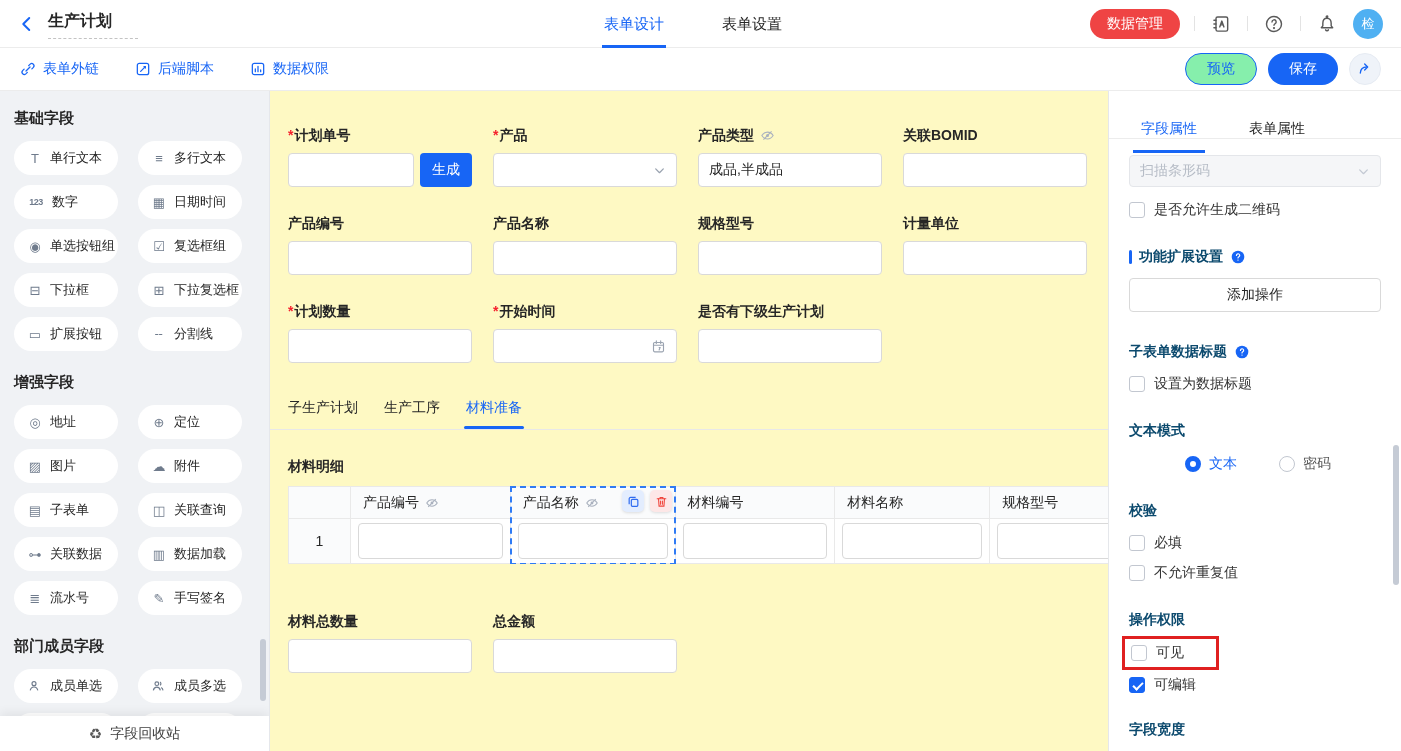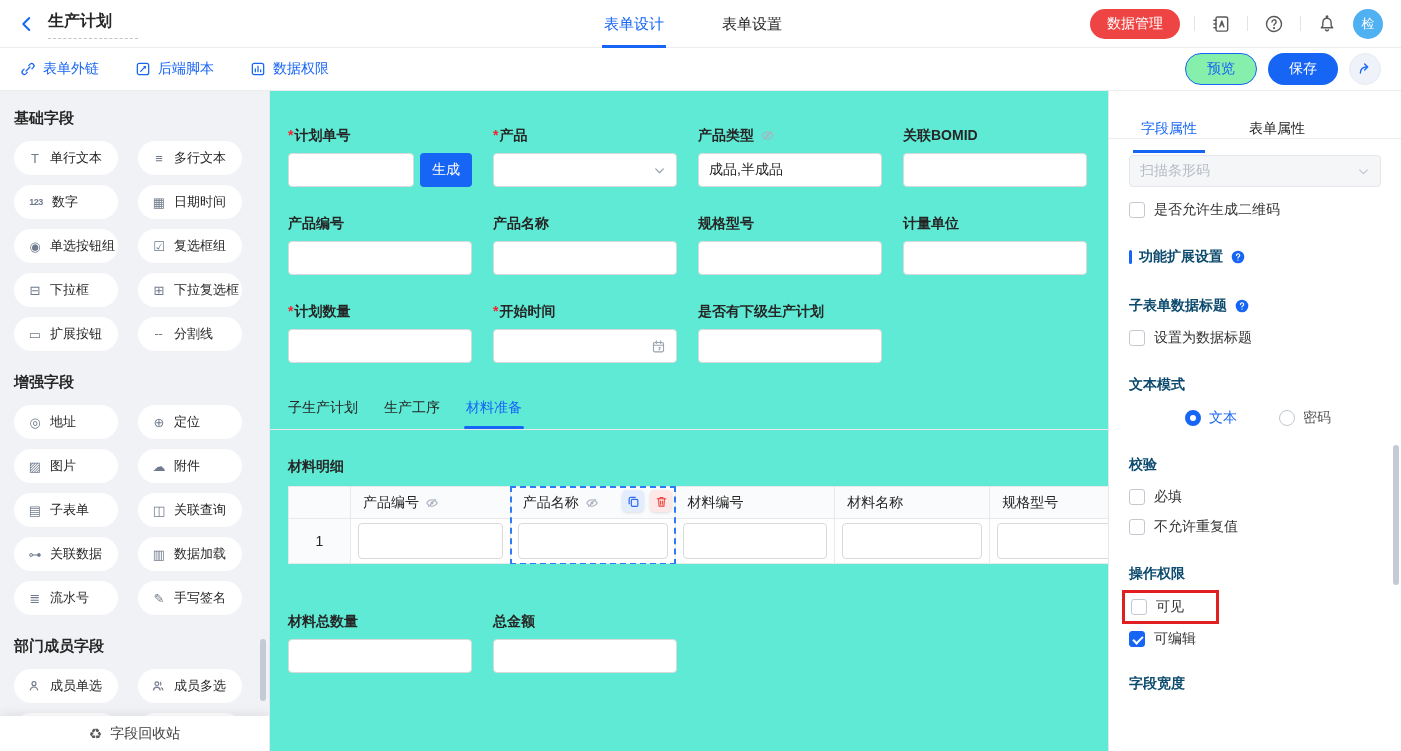--- a/index.html
+++ b/index.html
@@ -39,21 +39,21 @@
   .sb-title { font-size:15px; font-weight:700; color:#262626; margin-bottom:13px; }
   .sb-grid { display:flex; flex-wrap:wrap; gap:10px 20px; width:230px; margin-bottom:22px; }
   .sb-item { width:104px; height:34px; background:#fff; border-radius:17px; display:flex; align-items:center; padding-left:13px; gap:7px; font-size:13px; color:#262626; cursor:grab; flex:none; }
   .sb-glyph { color:#6f7b8c; font-size:13px; width:16px; text-align:center; flex:none; line-height:1; }
   .sb-glyph.sm { font-size:9px; font-weight:700; width:18px; letter-spacing:-0.5px; }
   .sb-scrollthumb { position:absolute; right:3px; top:548px; width:6px; height:62px; border-radius:3px; background:#c5cbd5; cursor:pointer; }
   .sb-recycle { position:absolute; left:0; right:0; bottom:0; height:35px; background:#fff; box-shadow:0 -3px 10px rgba(0,0,0,.07); display:flex; align-items:center; justify-content:center; gap:8px; font-size:14px; color:#404040; cursor:pointer; z-index:3; }
   .sb-recycle .rg { color:#595959; font-size:15px; }
 
   
-  .canvas { flex:1; background:#5eead4; padding:34px 0 0 18px; overflow:hidden; position:relative; }
+  .canvas { flex:1; background:#fef9c3; padding:34px 0 0 18px; overflow:hidden; position:relative; }
   .frow { display:flex; gap:21px; margin-bottom:26px; }
   .fld { width:184px; cursor:pointer; }
   .fld-lbl { display:flex; align-items:center; gap:6px; font-size:14px; font-weight:700; color:#262626; line-height:20px; margin-bottom:8px; white-space:nowrap; }
   .req::before { content:"*"; color:#f5222d; margin-right:1px; }
   .ctl { height:34px; border:1px solid #d9d9d9; border-radius:4px; background:#fff; display:flex; align-items:center; padding:0 10px; font-size:14px; color:#262626; }
   .plan-wrap { display:flex; gap:6px; }
   .plan-input { width:126px; }
   .gen-btn { width:52px; height:34px; background:#1765f5; color:#fff; border:none; border-radius:4px; font-size:14px; cursor:pointer; flex:none; }
   .ctl .tail { margin-left:auto; display:flex; align-items:center; }
 
@@ -550,20 +550,21 @@
 
         <div class="sec-hd">
           <span class="bar"></span>
           <span>功能扩展设置</span>
           <svg width="16" height="16" viewBox="0 0 24 24">
               <circle cx="12" cy="12" r="9.5" fill="#1765f5"></circle>
               <path d="M9.7 9.6a2.4 2.4 0 1 1 3.5 2.1c-.9.5-1.2 1-1.2 1.8" fill="none" stroke="#fff" stroke-width="1.8" stroke-linecap="round"></path>
               <circle cx="12" cy="16.6" r="1" fill="#fff"></circle>
             </svg>
         </div>
+        <button class="add-btn">添加操作</button>
 
         <div class="sec-hd" style="margin-top:31px">
           <span>子表单数据标题</span>
           <svg width="16" height="16" viewBox="0 0 24 24">
               <circle cx="12" cy="12" r="9.5" fill="#1765f5"></circle>
               <path d="M9.7 9.6a2.4 2.4 0 1 1 3.5 2.1c-.9.5-1.2 1-1.2 1.8" fill="none" stroke="#fff" stroke-width="1.8" stroke-linecap="round"></path>
               <circle cx="12" cy="16.6" r="1" fill="#fff"></circle>
             </svg>
         </div>
         <div class="cb-row">

